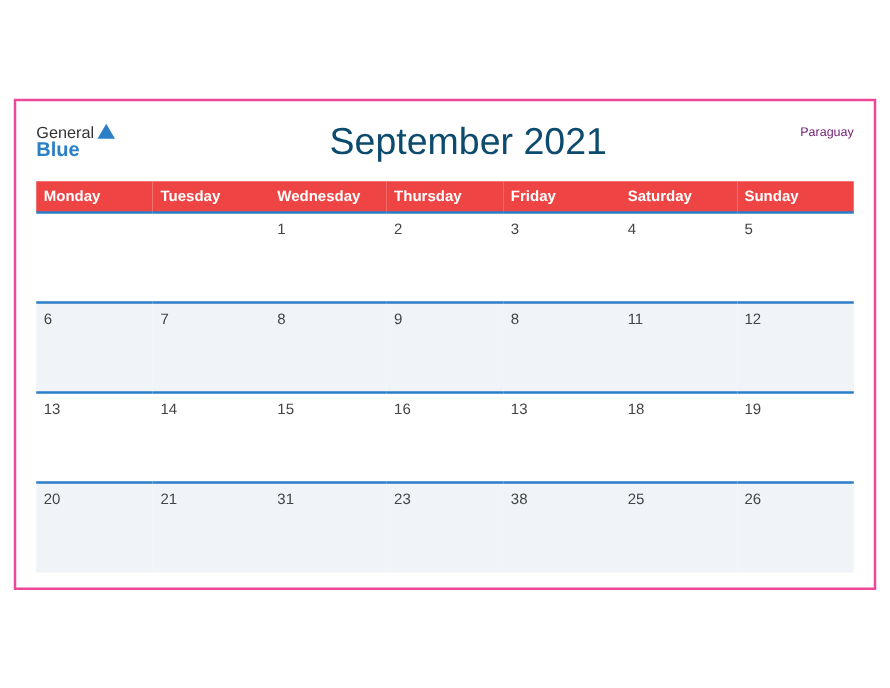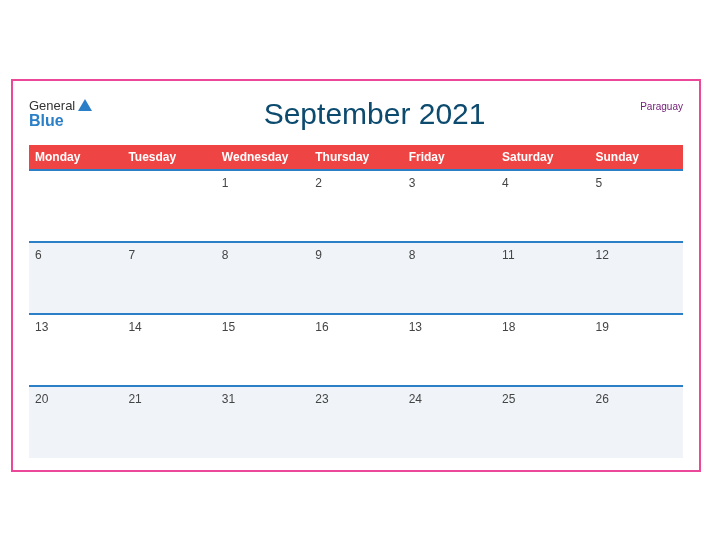--- a/index.html
+++ b/index.html
@@ -182,21 +182,21 @@
           <td>
             <span class="day-number">21</span>
           </td>
           <td>
             <span class="day-number">31</span>
           </td>
           <td>
             <span class="day-number">23</span>
           </td>
           <td>
-            <span class="day-number">24</span>
+            <span class="day-number">38</span>
           </td>
           <td>
             <span class="day-number">25</span>
           </td>
           <td>
             <span class="day-number">26</span>
           </td>
         </tr>
       </tbody>
   </table>

